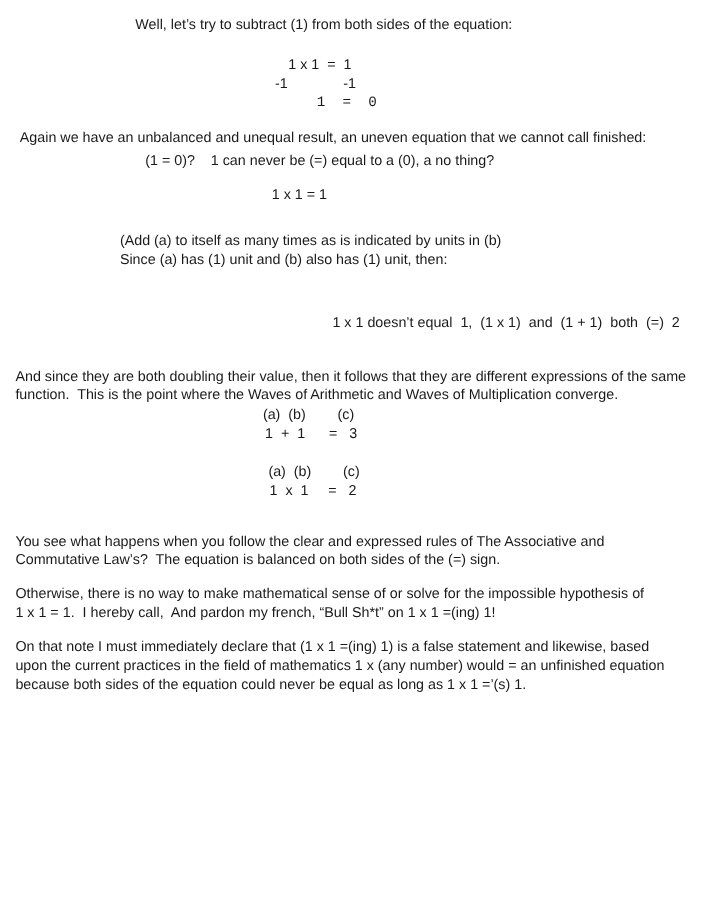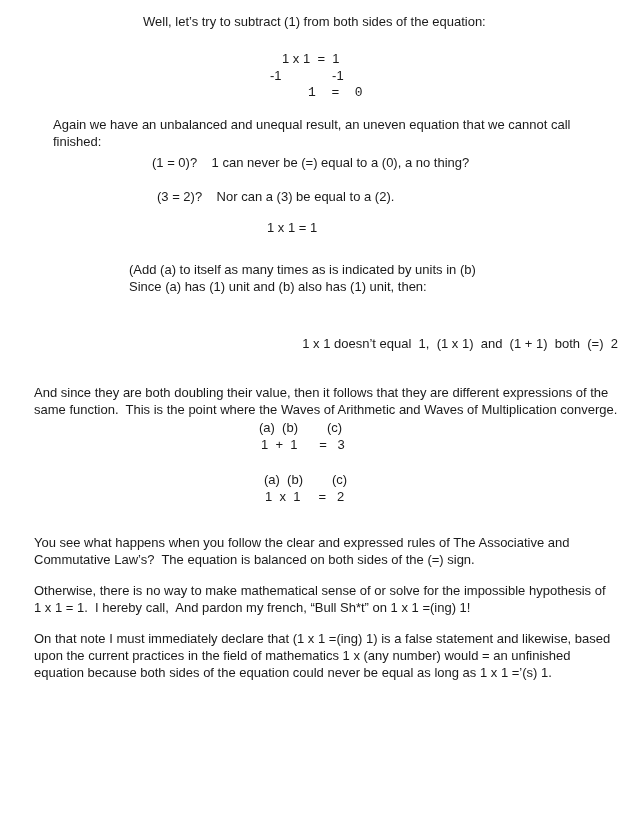--- a/index.html
+++ b/index.html
@@ -1,37 +1,37 @@
 <!DOCTYPE html>
 <html><head>
 <meta charset="utf-8">
 <style>
   html, body { margin: 0; padding: 0; background: #ffffff; }
   .page {
     width: 640px;
     min-height: 831px;
     box-sizing: border-box;
     background: #ffffff;
-    padding: 13px 22px 10px 34px;
+    padding: 13px 22px 10px 14px;
     font-family: "Liberation Sans", sans-serif;
     font-size: 13px;
     line-height: 17px;
     color: #1a1a1a;
   }
   .pre { white-space: pre; }
   .prewrap { white-space: pre-wrap; }
 
   .intro        { margin-left: 109px; }
 
   .math-sub     { margin-top: 20px; }
   .math-sub .l1 { margin-left: 248px; }
   .math-sub .l2 { margin-left: 236px; }
   .math-sub .l3 { margin-left: 274px; font-family: Liberation Mono, monospace; }
 
-  .again        { margin-top: 15px; margin-left: 19px; max-width: 578px; }
+  .again        { margin-top: 15px; margin-left: 4px; max-width: 578px; }
   .eq0          { margin-top: 4px;  margin-left: 118px; }
   .eq32         { margin-top: 17px; margin-left: 123px; }
   .okay         { margin-top: 17px; margin-left: 95px; max-width: 436px; }
   .initial-eq   { margin-top: 14px; margin-left: 233px; }
   .add-note     { margin-top: 25px; margin-left: 95px; }
   .doesnt       { margin-top: 40px; margin-left: 66px; text-align: right; }
   .converge     { margin-top: 32px; margin-right: -14px; }
 
   .add-block    { margin-top: 1px; }
   .add-block .hdr { margin-left: 225px; }
@@ -55,21 +55,20 @@
   <div class="math-sub">
     <div class="l1 pre">1 x 1  =  1</div>
     <div class="l2 pre">-1              -1</div>
     <div class="l3 pre">1  =  0</div>
   </div>
 
   <div class="again prewrap">Again we have an unbalanced and unequal result, an uneven equation that we cannot call finished:</div>
 
   <div class="eq0 pre">(1 = 0)?    1 can never be (=) equal to a (0), a no thing?</div>
 
-  <div class="eq32 pre">(3 = 2)?    Nor can a (3) be equal to a (2).</div>
 
 
   <div class="initial-eq pre">1 x 1 = 1</div>
 
   <div class="add-note">
     <div class="prewrap">(Add (a) to itself as many times as is indicated by units in (b)</div>
     <div class="prewrap">Since (a) has (1) unit and (b) also has (1) unit, then:</div>
   </div>
 
   <div class="doesnt pre">1 x 1 doesn’t equal  1,  (1 x 1)  and  (1 + 1)  both  (=)  2</div>

